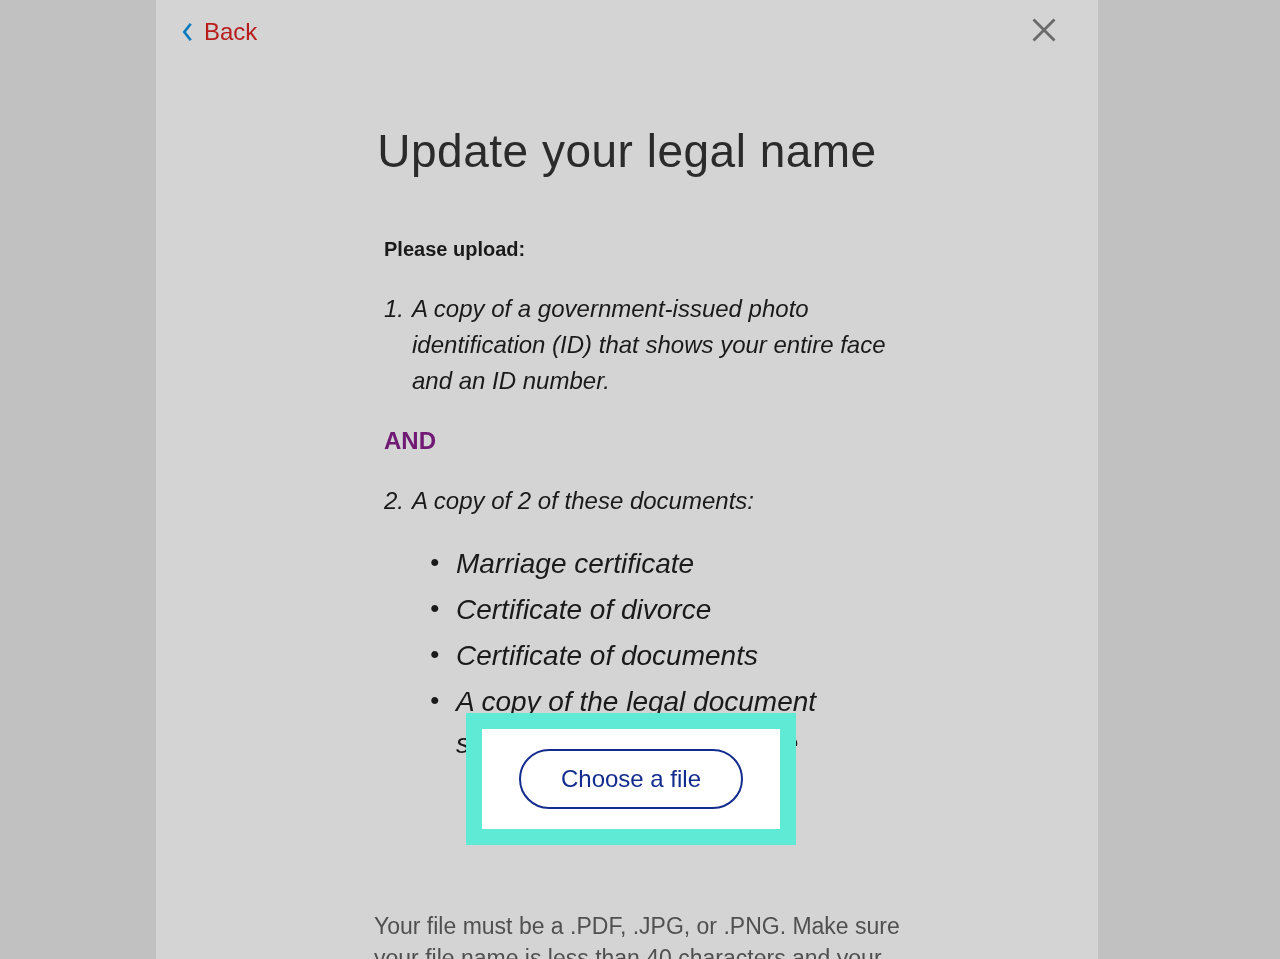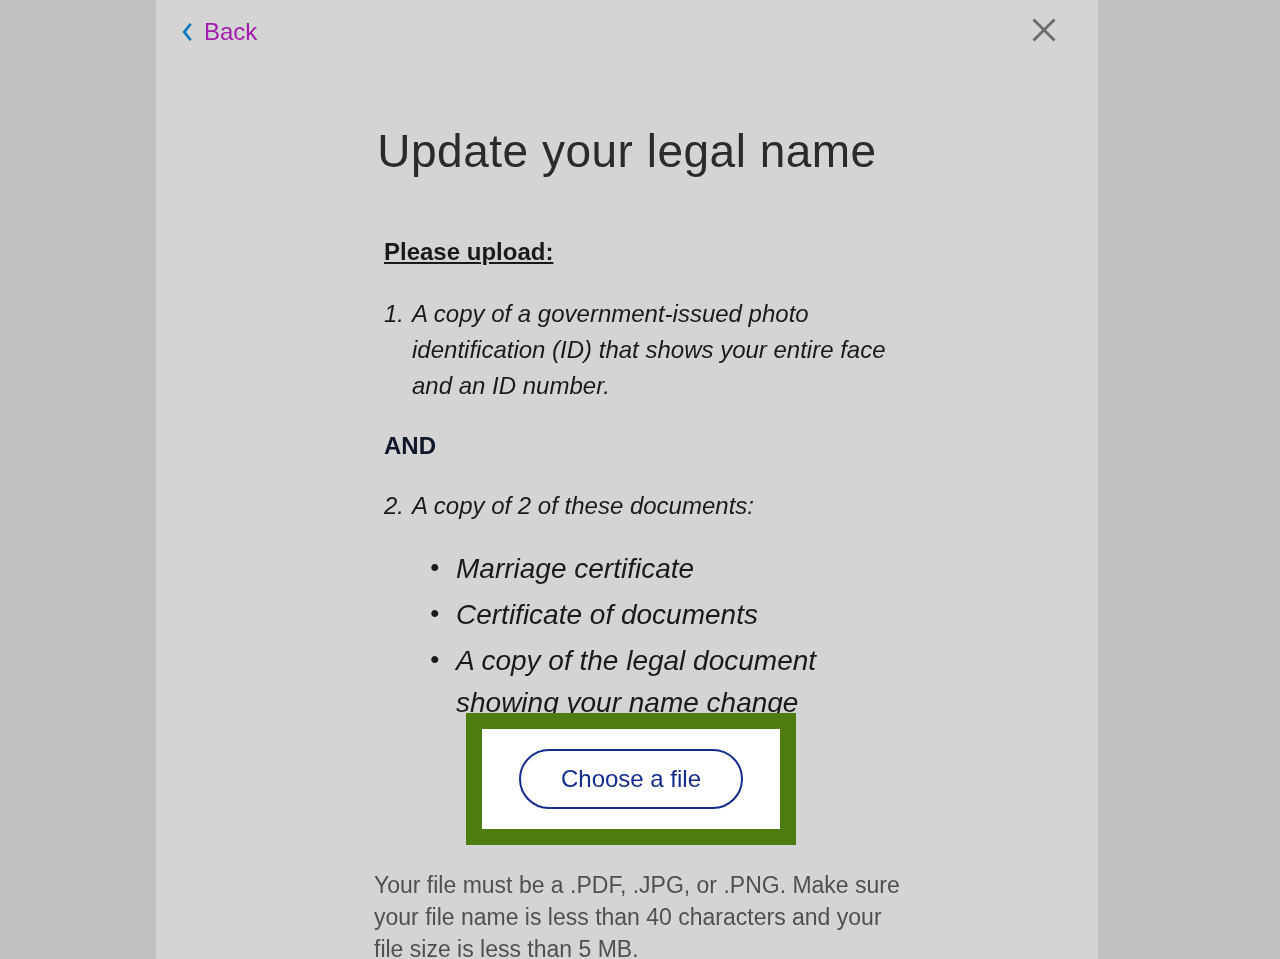--- a/index.html
+++ b/index.html
@@ -20,21 +20,21 @@
       left: 156px;
       top: 0;
       width: 942px;
       height: 959px;
       background: #d4d4d4;
       padding: 10px 20px 20px 20px;
     }
     .back-link {
       display: inline-flex;
       align-items: center;
-      color: #a21caf;
+      color: #b91c1c;
       font-size: 24px;
       font-weight: 500;
       cursor: pointer;
       padding: 8px 4px;
     }
     .back-link svg {
       width: 16px;
       height: 22px;
       margin-right: 8px;
       stroke: #0b7bbf;
@@ -65,25 +65,24 @@
       color: #2b2b2b;
       margin-top: 70px;
       margin-bottom: 60px;
       letter-spacing: 0.5px;
     }
     .content {
       margin-left: 208px;
       max-width: 540px;
     }
     .upload-label {
-      font-size: 24px;
+      font-size: 20px;
       font-weight: 700;
       color: #1a1a1a;
       margin-bottom: 30px;
-      text-decoration: underline;
     }
     .ordered-list {
       list-style: none;
       counter-reset: item;
       font-style: italic;
     }
     .ordered-item {
       font-size: 24px;
       color: #1a1a1a;
       line-height: 1.5;
@@ -94,21 +93,21 @@
     .ordered-item::before {
       counter-increment: item;
       content: counter(item) ".";
       position: absolute;
       left: 0;
       top: 0;
     }
     .and-label {
       font-size: 24px;
       font-weight: 700;
-      color: #0f172a;
+      color: #701a75;
       margin-bottom: 28px;
     }
     .bullet-list {
       list-style: none;
       margin-top: 24px;
       margin-left: 18px;
     }
     .bullet-item {
       font-size: 28px;
       color: #1a1a1a;
@@ -123,21 +122,21 @@
       left: 0;
       top: 0;
       font-size: 26px;
     }
     .highlight-box {
       position: absolute;
       left: 310px;
       top: 713px;
       width: 330px;
       height: 132px;
-      background: #4d7c0f;
+      background: #5eead4;
       display: flex;
       align-items: center;
       justify-content: center;
     }
     .highlight-inner {
       background: #ffffff;
       width: 298px;
       height: 100px;
       display: flex;
       align-items: center;
@@ -190,20 +189,21 @@
       <li class="ordered-item">A copy of a government-issued photo identification (ID) that shows your entire face and an ID number.</li>
     </ol>
 
     <div class="and-label">AND</div>
 
     <ol class="ordered-list" start="2" style="counter-reset: item 1;">
       <li class="ordered-item">
         <span>A copy of 2 of these documents:</span>
         <ul class="bullet-list">
           <li class="bullet-item">Marriage certificate</li>
+          <li class="bullet-item">Certificate of divorce</li>
           <li class="bullet-item">Certificate of documents</li>
           <li class="bullet-item">A copy of the legal document showing your name change</li>
         </ul>
       </li>
     </ol>
 
     <div class="file-hint">Your file must be a .PDF, .JPG, or .PNG. Make sure your file name is less than 40 characters and your file size is less than 5 MB.</div>
   </div>
 
   <div class="highlight-box">

